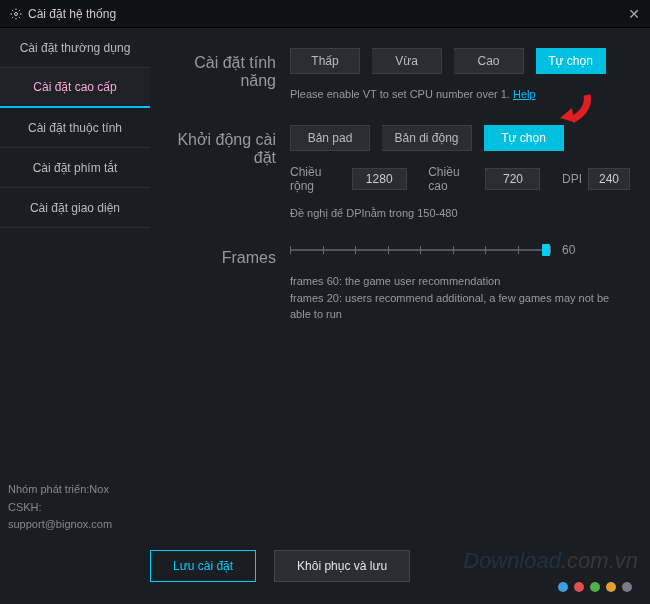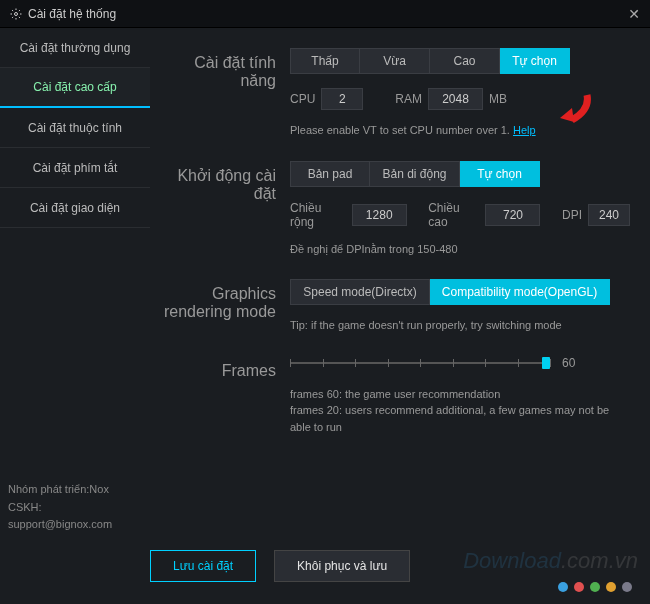--- a/index.html
+++ b/index.html
@@ -4,27 +4,27 @@
 <style>
 *{box-sizing:border-box;margin:0;padding:0;font-family:Arial,sans-serif}
 body{background:#1a1d21;width:650px;height:604px;overflow:hidden;color:#999;font-size:12px;position:relative}
 .titlebar{background:#0f1114;height:28px;display:flex;align-items:center;padding:0 10px;justify-content:space-between;border-bottom:1px solid #000}
 .titlebar-left{display:flex;align-items:center;gap:6px;color:#ccc;font-size:12px}
 .gear-icon{width:12px;height:12px}
 .close-x{color:#aaa;font-size:14px;cursor:pointer}
 .container{display:flex;height:calc(100% - 28px)}
 .sidebar{width:150px;background:#1a1d21;display:flex;flex-direction:column}
 .sidebar-item{height:40px;display:flex;align-items:center;justify-content:center;color:#bbb;font-size:12px;cursor:pointer;border-bottom:1px solid #2a2d31}
-.sidebar-item.active{color:#86efac;border-bottom:2px solid #00bfff;background:#1e2226}
+.sidebar-item.active{color:#f9a8d4;border-bottom:2px solid #00bfff;background:#1e2226}
 .sidebar-footer{margin-top:auto;padding:10px 8px 70px;color:#888;font-size:11px;line-height:1.6;text-align:left}
 .main{flex:1;padding:20px 20px 20px 10px;position:relative}
 .row{display:flex;align-items:flex-start;margin-bottom:22px}
 .row-label{width:130px;text-align:right;padding-right:14px;color:#999;font-size:16px;padding-top:6px}
 .row-content{flex:1}
-.btn-group{display:flex;gap:0}
+.btn-group{display:flex;gap:12px}
 .btn-opt{background:#2a2d33;color:#bbb;border:1px solid #3a3d43;padding:5px 0;font-size:12px;cursor:pointer;min-width:70px;text-align:center}
 .btn-opt+.btn-opt{border-left:none}
 .btn-opt.selected{background:#00bfdf;color:#fff;border-color:#00bfdf}
 .btn-opt.wide{min-width:140px}
 .field-row{display:flex;align-items:center;gap:6px;margin-top:14px}
 .field-label{color:#999;font-size:12px}
 .inp{background:#2a2d33;border:1px solid #3a3d43;color:#ccc;padding:3px 6px;font-size:12px;text-align:center}
 .inp.w50{width:42px}
 .inp.w60{width:55px}
 .hint{color:#999;font-size:11px;margin-top:12px;line-height:1.5}
@@ -85,28 +85,20 @@
 
     <div class="row">
       <div class="row-label">Cài đặt tính năng</div>
       <div class="row-content">
         <div class="btn-group">
           <div class="btn-opt">Thấp</div>
           <div class="btn-opt">Vừa</div>
           <div class="btn-opt">Cao</div>
           <div class="btn-opt selected">Tự chọn</div>
         </div>
-        <div class="field-row">
-          <span class="field-label">CPU</span>
-          <input class="inp w50" value="2" style="">
-          <span style="width:20px"></span>
-          <span class="field-label">RAM</span>
-          <input class="inp w60" value="2048" style="">
-          <span class="field-label">MB</span>
-        </div>
         <div class="hint">
           <span>Please enable VT to set CPU number over 1.</span>
           <span class="link">Help</span>
         </div>
       </div>
     </div>
 
     <div class="row">
       <div class="row-label">Khởi động cài đặt</div>
       <div class="row-content">
@@ -122,30 +114,20 @@
           <span class="field-label">Chiều cao</span>
           <input class="inp w60" value="720" style="">
           <span style="width:10px"></span>
           <span class="field-label">DPI</span>
           <input class="inp w50" value="240" style="">
         </div>
         <div class="hint">Đề nghị để DPInằm trong 150-480</div>
       </div>
     </div>
 
-    <div class="row">
-      <div class="row-label">Graphics rendering mode</div>
-      <div class="row-content">
-        <div class="btn-group">
-          <div class="btn-opt wide">Speed mode(Directx)</div>
-          <div class="btn-opt wide selected" style="min-width:180px">Compatibility mode(OpenGL)</div>
-        </div>
-        <div class="hint">Tip: if the game doesn't run properly, try switching mode</div>
-      </div>
-    </div>
 
     <div class="row">
       <div class="row-label">Frames</div>
       <div class="row-content">
         <div class="slider-wrap">
           <div class="slider">
             <div class="slider-track"></div>
             <div class="slider-tick" style="left:0"></div>
             <div class="slider-tick" style="left:12.5%"></div>
             <div class="slider-tick" style="left:25%"></div>

